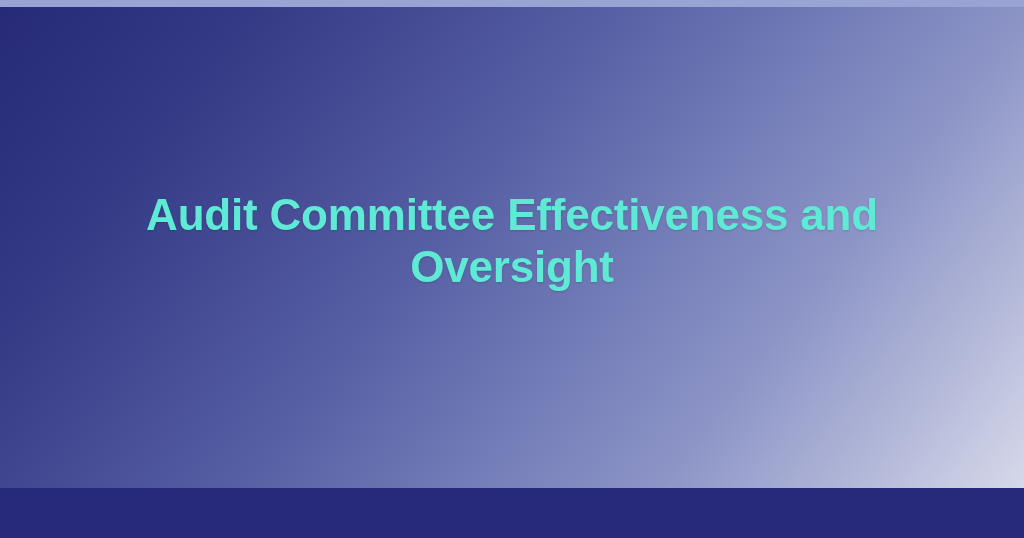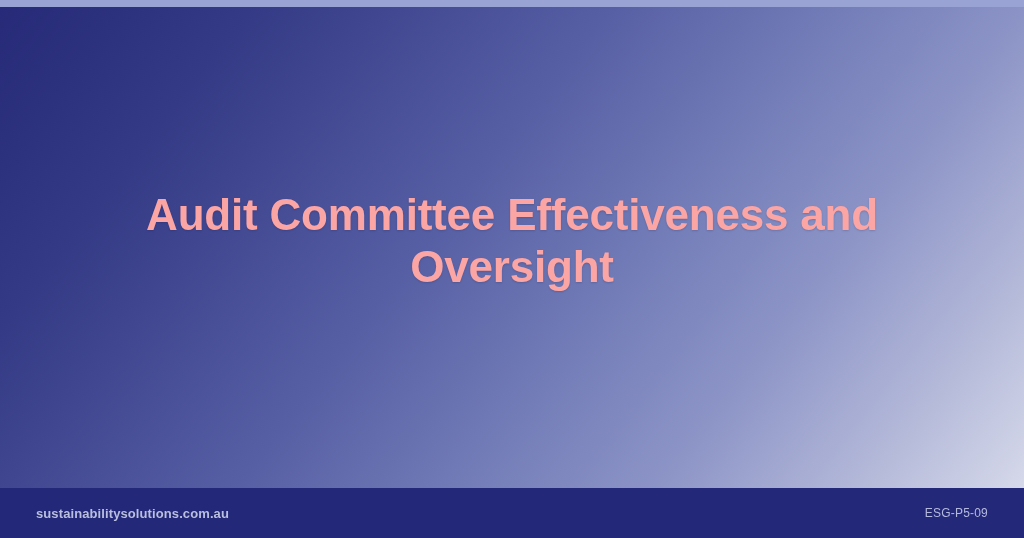--- a/index.html
+++ b/index.html
@@ -72,21 +72,21 @@
     position: absolute;
     top: 0;
     left: 0;
     width: 1024px;
     height: 481px;
     display: flex;
     align-items: center;
     justify-content: center;
   }
   .title {
-    color: #fca5a5;
+    color: #5eead4;
     font-size: 44px;
     font-weight: bold;
     line-height: 1.16;
     letter-spacing: -0.2px;
     text-align: center;
     max-width: 930px;
     margin: 0;
     padding: 0 40px;
     box-sizing: border-box;
     text-shadow: 0 1px 2px rgba(20, 22, 60, 0.18);
@@ -126,18 +126,14 @@
 
   <div class="top-strip"></div>
 
   <div class="canvas"></div>
 
 
   <div class="title-wrap">
     <h1 class="title">Audit Committee Effectiveness and Oversight</h1>
   </div>
 
-  <div class="footer">
-    <span class="footer-site">sustainabilitysolutions.com.au</span>
-    <span class="footer-code">ESG-P5-09</span>
-  </div>
 
 </div>
 
 </body></html>

